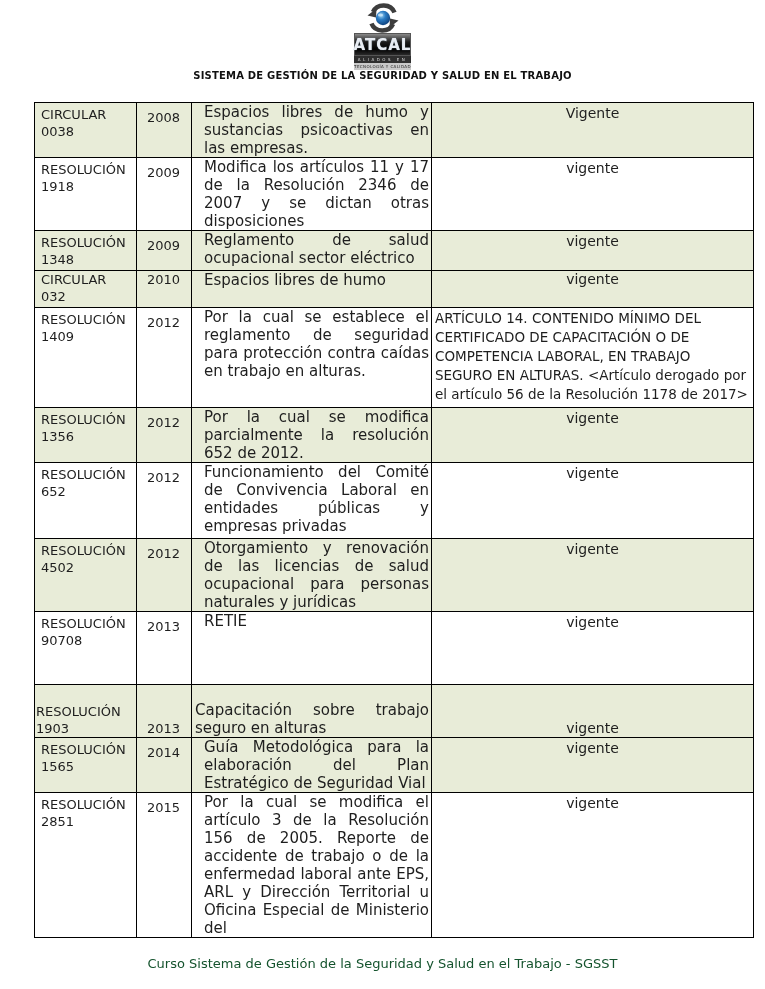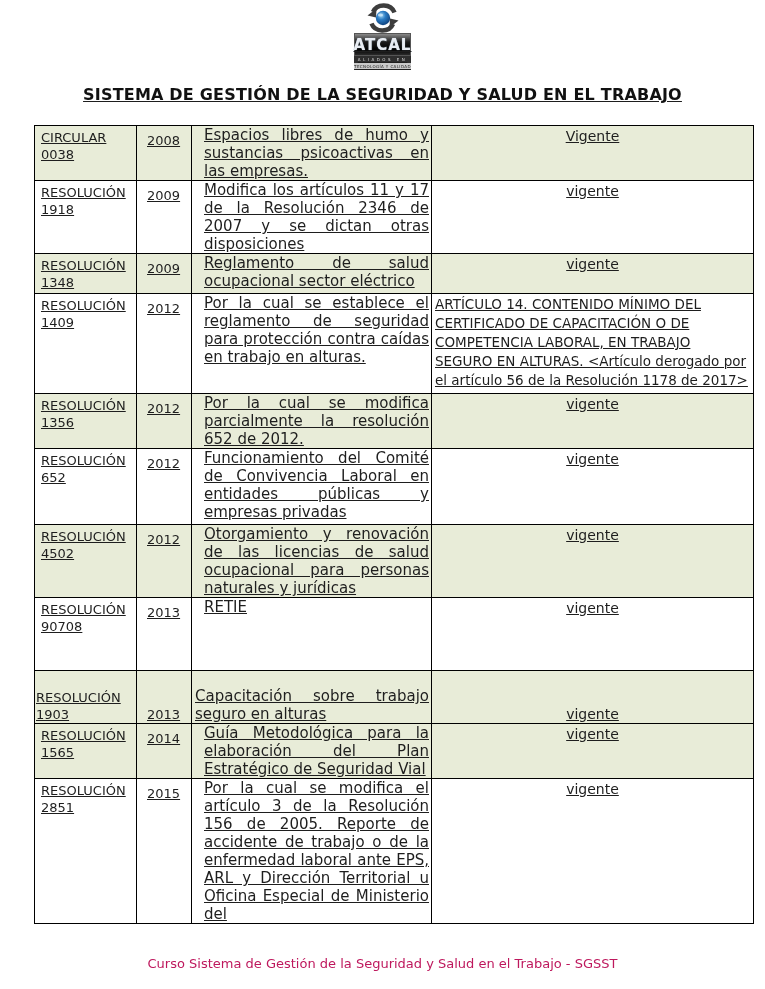--- a/index.html
+++ b/index.html
@@ -4,21 +4,21 @@
 <style>
   * { margin:0; padding:0; box-sizing:border-box; }
   html,body { background:#ffffff; }
   body {
     width:765px; height:989px;
     font-family:"DejaVu Sans", sans-serif;
     color:#1e1e1e;
     position:relative;
     overflow:hidden;
   }
-  .page { width:765px; height:989px; position:relative;text-decoration:underline; }
+  .page { width:765px; height:989px; position:relative; }
 
   
   .logo-block { width:765px; padding-top:3px; display:flex; flex-direction:column; align-items:center; }
   .logo-icon { width:40px; height:30px; display:block; }
   .logo-box {
     margin-top:0px;
     width:57px; height:23px;
     background:linear-gradient(180deg,#8a8a8a 0%,#1c1c1c 38%,#000000 72%,#2a2a2a 100%);
     border:1px solid #555;
     display:flex; align-items:center; justify-content:center;
@@ -32,23 +32,22 @@
   .tagline1 {
     display:block; background:#2e2e2e; color:#dddddd;
     font-size:4px; letter-spacing:2.5px; line-height:5px; padding:1px 0;
   }
   .tagline2 {
     display:block; background:#c9c9c9; color:#222222;
     font-size:4px; letter-spacing:0.4px; line-height:5px; padding:1px 0;
   }
 
   .doc-title {
-    margin-top:15px;
     text-align:center;
-    font-size:16px; font-weight:bold; color:#111111;
+    font-size:10px; font-weight:bold; color:#111111;
     letter-spacing:0.2px;
   }
 
   
   table.regs {
     margin-left:34px; margin-top:21px;
     width:719px;
     border-collapse:collapse;
     table-layout:fixed;
   }
@@ -95,21 +94,21 @@
   tr.tight td { vertical-align:bottom; }
   tr.tight td.norm { padding:0 0 0 1px; }
   tr.tight td.desc { padding:16px 2px 0 3px; }
   tr.tight td.year { padding:0 0 0 10px; }
   tr.tight td.status { padding:0 3px 0 3px; }
 
   
   .footer {
     position:absolute; left:0; bottom:18px;
     width:765px; text-align:center;
-    font-size:13px; color:#be185d;
+    font-size:13px; color:#14532d;
   }
 </style>
 </head>
 <body>
 
 <div class="page">
 
   <div class="logo-block">
     <svg class="logo-icon" viewBox="0 0 40 30">
       <defs>
@@ -161,20 +160,26 @@
         <td class="desc">Modifica los artículos 11 y 17 de la Resolución 2346 de 2007 y se dictan otras disposiciones</td>
         <td class="status">vigente</td>
       </tr>
       <tr class="shaded" style="height:34px">
         <td class="norm">RESOLUCIÓN
 1348</td>
         <td class="year">2009</td>
         <td class="desc">Reglamento de salud ocupacional sector eléctrico</td>
         <td class="status">vigente</td>
       </tr>
+      <tr class="shaded" style="height:17px">
+        <td class="norm" style="padding-top:0">CIRCULAR 032</td>
+        <td class="year" style="padding-top:0">2010</td>
+        <td class="desc">Espacios libres de humo</td>
+        <td class="status" style="padding-top:0">vigente</td>
+      </tr>
       <tr style="height:100px">
         <td class="norm">RESOLUCIÓN
 1409</td>
         <td class="year">2012</td>
         <td class="desc">Por la cual se establece el reglamento de seguridad para protección contra caídas en trabajo en alturas.</td>
         <td class="status note">ARTÍCULO 14. CONTENIDO MÍNIMO DEL CERTIFICADO DE CAPACITACIÓN O DE COMPETENCIA LABORAL, EN TRABAJO SEGURO EN ALTURAS. &lt;Artículo derogado por el artículo 56 de la Resolución 1178 de 2017&gt;</td>
       </tr>
       <tr class="shaded" style="height:51px">
         <td class="norm">RESOLUCIÓN
 1356</td>

